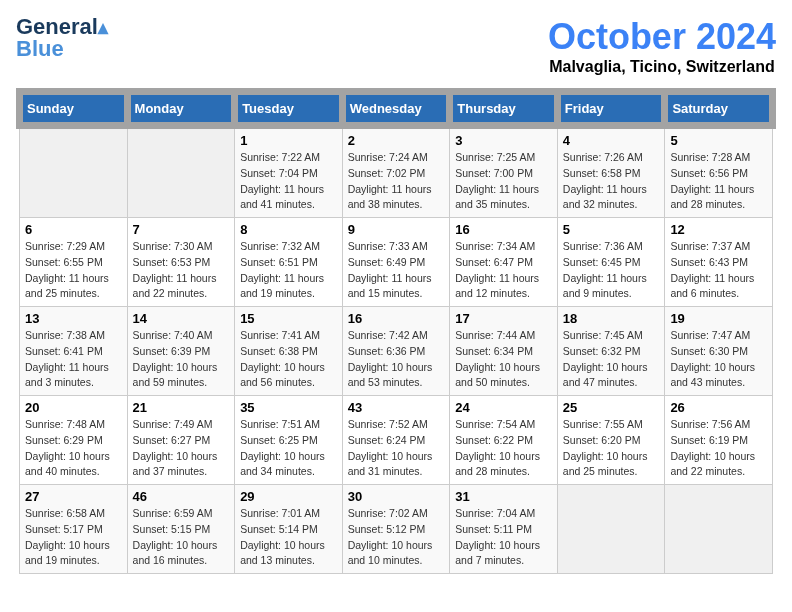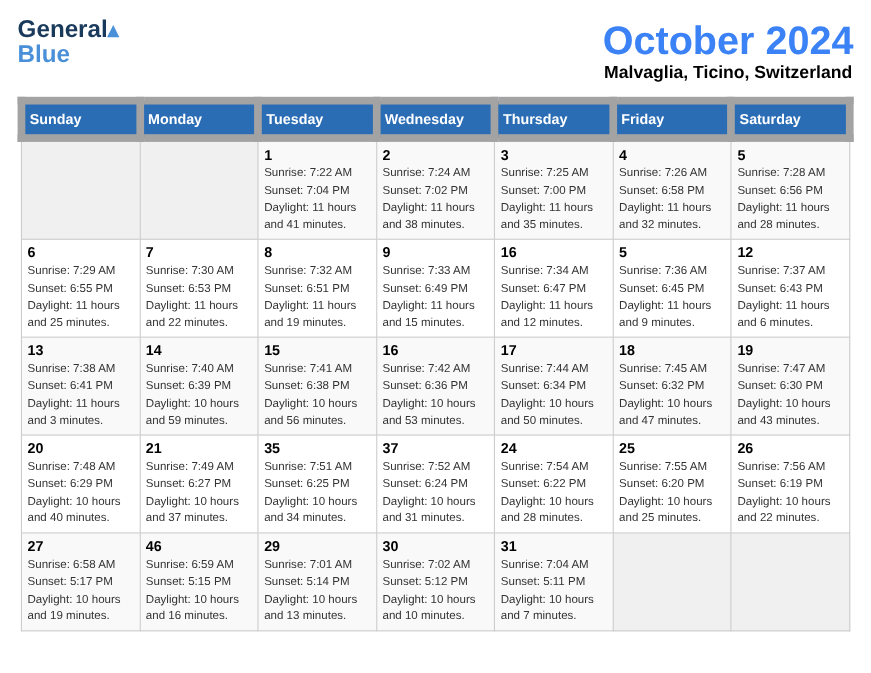--- a/index.html
+++ b/index.html
@@ -197,21 +197,21 @@
         </td>
         <td>
           <span class="day-number">21</span>
           <div class="day-info">Sunrise: 7:49 AM<br>Sunset: 6:27 PM<br>Daylight: 10 hours and 37 minutes.</div>
         </td>
         <td>
           <span class="day-number">35</span>
           <div class="day-info">Sunrise: 7:51 AM<br>Sunset: 6:25 PM<br>Daylight: 10 hours and 34 minutes.</div>
         </td>
         <td>
-          <span class="day-number">37</span>
+          <span class="day-number">43</span>
           <div class="day-info">Sunrise: 7:52 AM<br>Sunset: 6:24 PM<br>Daylight: 10 hours and 31 minutes.</div>
         </td>
         <td>
           <span class="day-number">24</span>
           <div class="day-info">Sunrise: 7:54 AM<br>Sunset: 6:22 PM<br>Daylight: 10 hours and 28 minutes.</div>
         </td>
         <td>
           <span class="day-number">25</span>
           <div class="day-info">Sunrise: 7:55 AM<br>Sunset: 6:20 PM<br>Daylight: 10 hours and 25 minutes.</div>
         </td>

